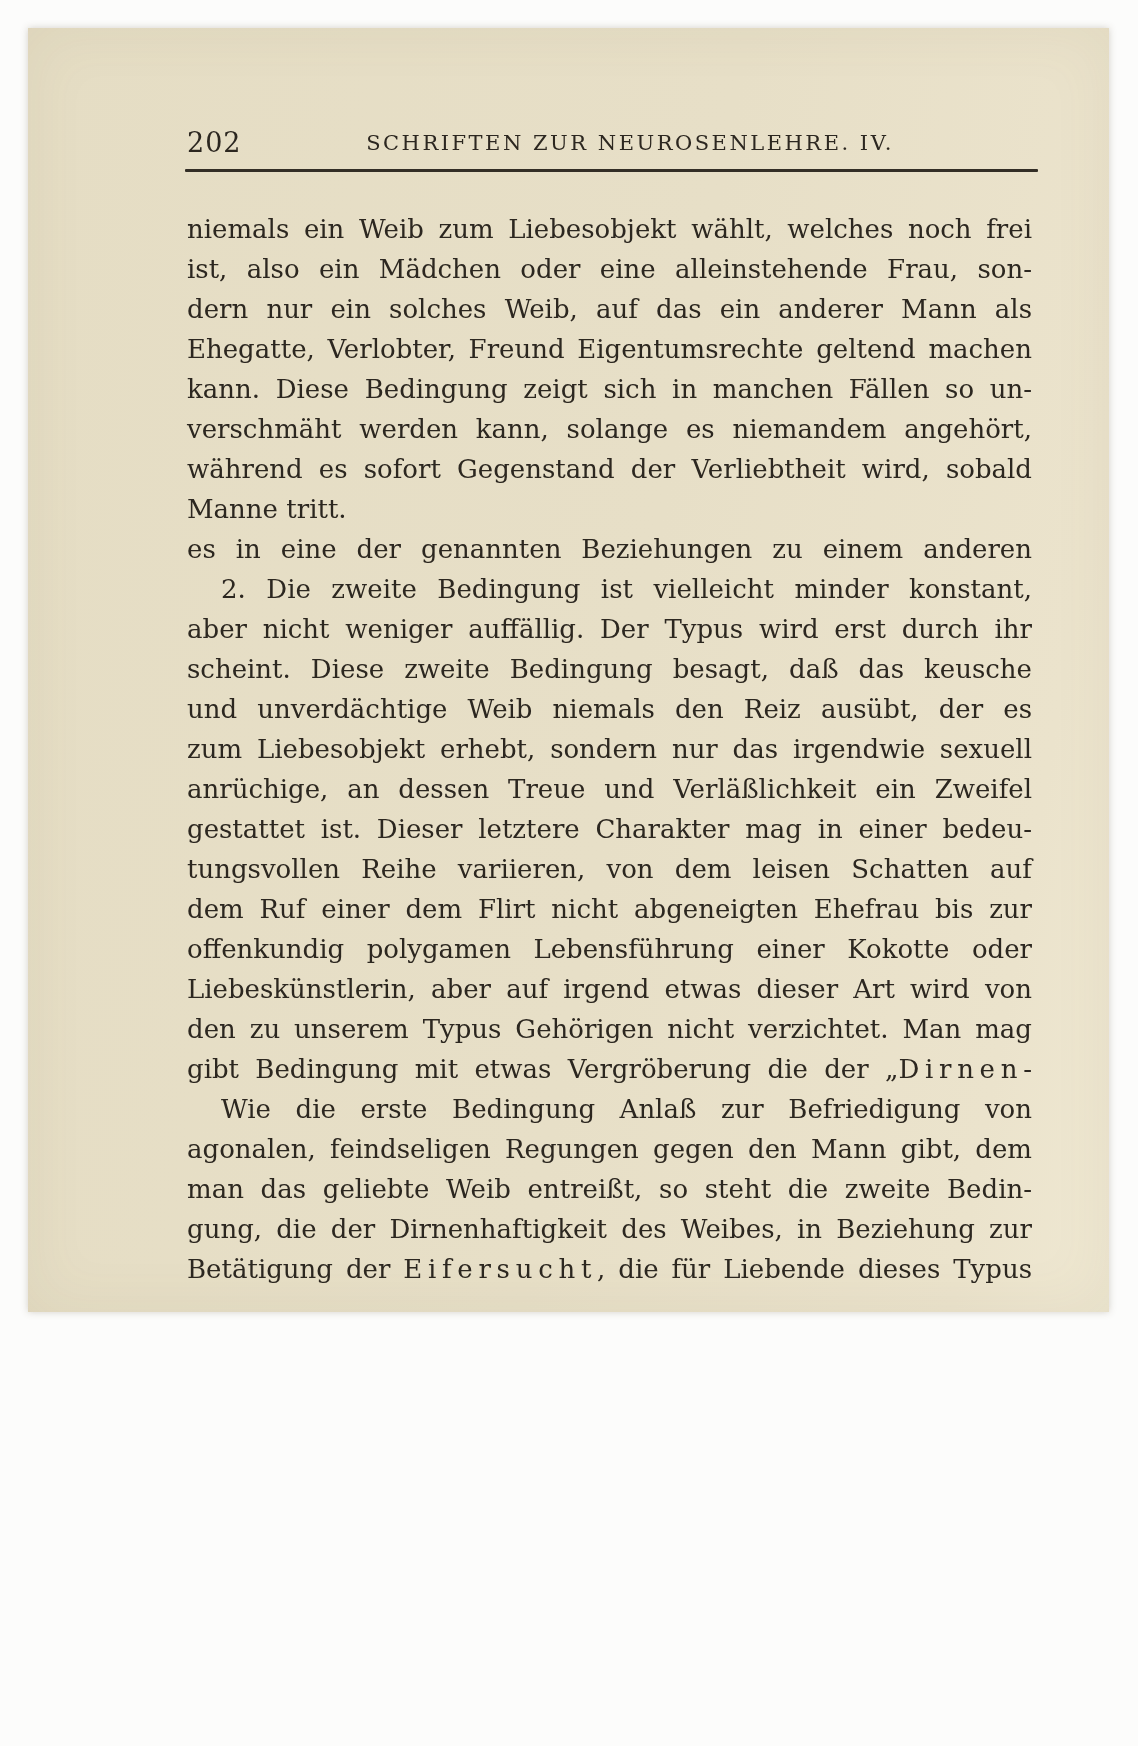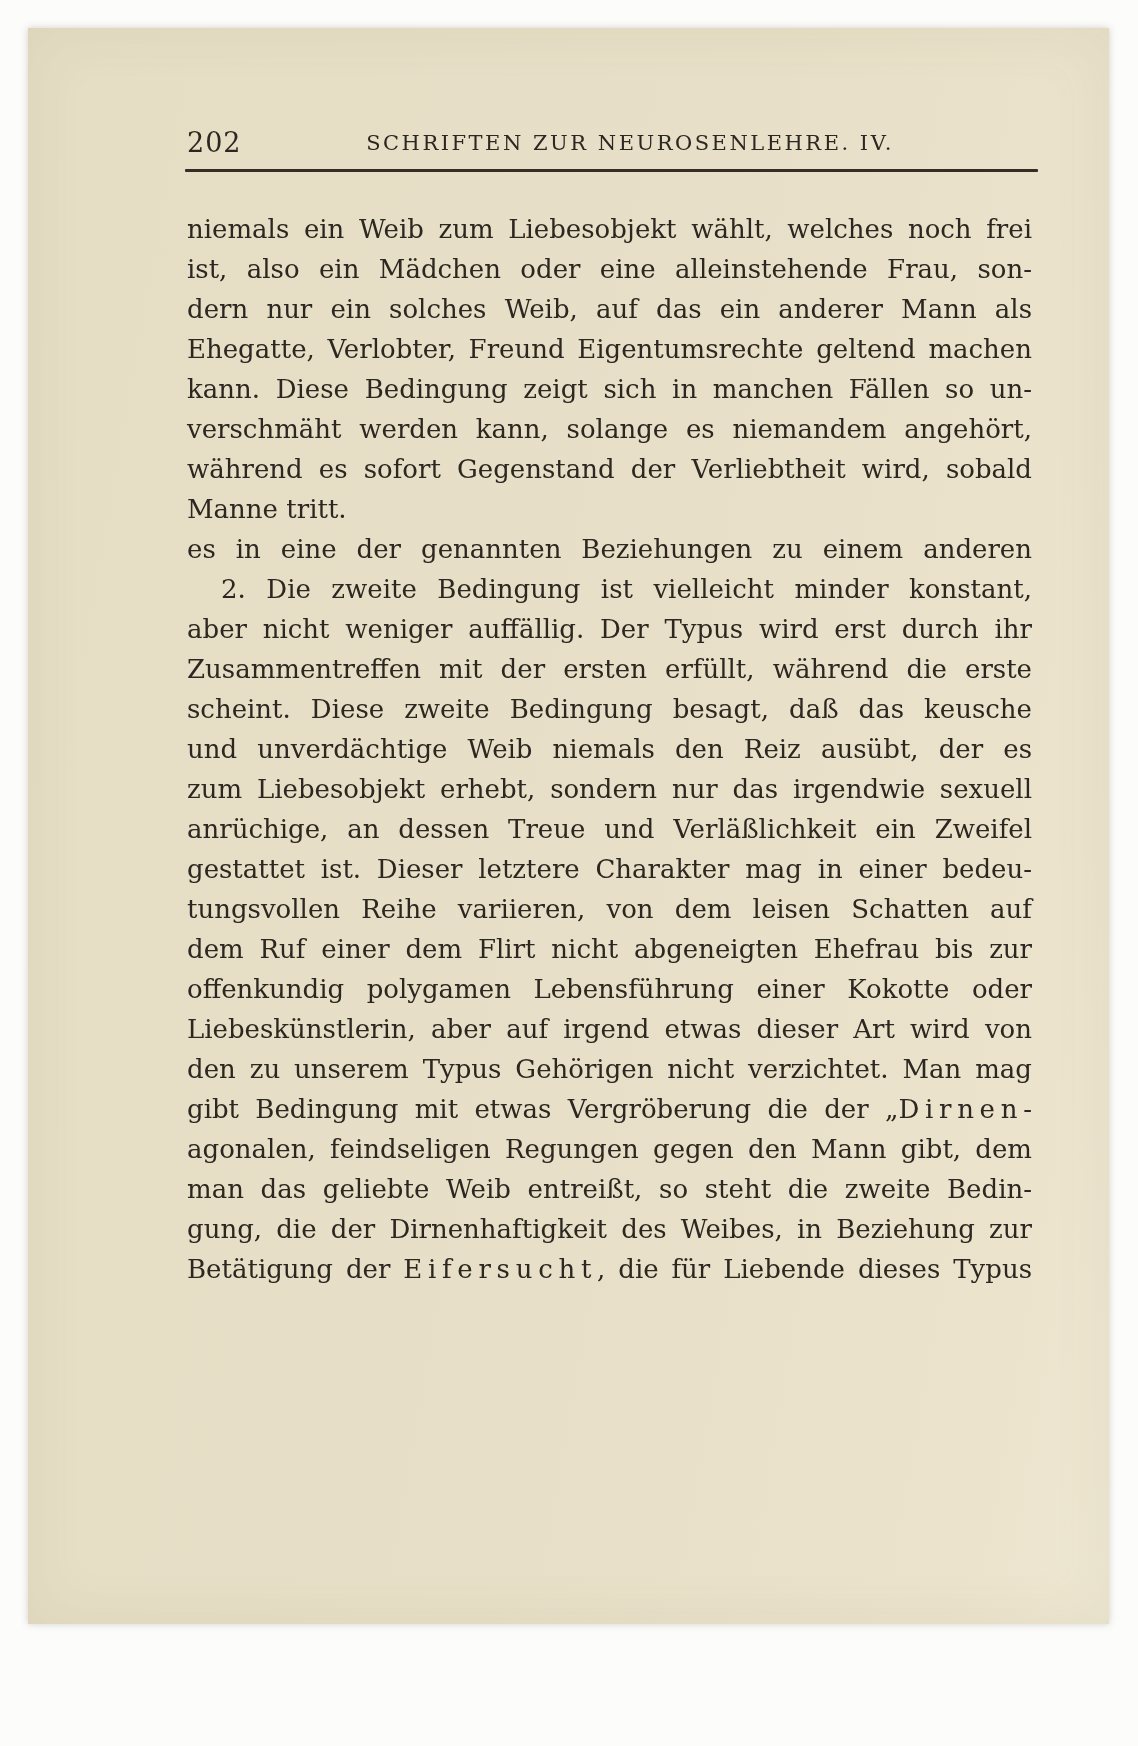--- a/index.html
+++ b/index.html
@@ -13,21 +13,21 @@
     height: 1746px;
     background: #fcfcfb;
     overflow: hidden;
     font-family: "DejaVu Serif", "Liberation Serif", serif;
   }
   .paper {
     position: absolute;
     left: 28px;
     top: 28px;
     width: 1081px;
-    height: 1596px;
+    height: 1284px;
     background: linear-gradient(100deg, #e5ddc4 0%, #e7dfc7 55%, #ebe3cc 88%, #efe8d2 100%);
     box-shadow: 0 0 7px rgba(90,80,55,0.25), inset 0 0 60px rgba(120,105,70,0.08);
     color: #2c2720;
   }
   .header-row {
     position: absolute;
     top: 97px;
     left: 159px;
     width: 846px;
     height: 38px;
@@ -103,31 +103,31 @@
         <div class="line just"><span>ist, also ein Mädchen oder eine alleinstehende Frau, son-</span></div>
         <div class="line just"><span>dern nur ein solches Weib, auf das ein anderer Mann als</span></div>
         <div class="line just"><span>Ehegatte, Verlobter, Freund Eigentumsrechte geltend machen</span></div>
         <div class="line just"><span>kann. Diese Bedingung zeigt sich in manchen Fällen so un-</span></div>
         <div class="line just"><span>verschmäht werden kann, solange es niemandem angehört,</span></div>
         <div class="line just"><span>während es sofort Gegenstand der Verliebtheit wird, sobald</span></div>
         <div class="line"><span>Manne tritt.</span></div>
         <div class="line just"><span>es in eine der genannten Beziehungen zu einem anderen</span></div>
         <div class="line just indent"><span>2. Die zweite Bedingung ist vielleicht minder konstant,</span></div>
         <div class="line just"><span>aber nicht weniger auffällig. Der Typus wird erst durch ihr</span></div>
-        <div class="line just"><span>Zusammentreffen mit der ersten erfüllt, während die erste</span></div>
         <div class="line just"><span>scheint. Diese zweite Bedingung besagt, daß das keusche</span></div>
         <div class="line just"><span>und unverdächtige Weib niemals den Reiz ausübt, der es</span></div>
         <div class="line just"><span>zum Liebesobjekt erhebt, sondern nur das irgendwie sexuell</span></div>
         <div class="line just"><span>anrüchige, an dessen Treue und Verläßlichkeit ein Zweifel</span></div>
         <div class="line just"><span>gestattet ist. Dieser letztere Charakter mag in einer bedeu-</span></div>
         <div class="line just"><span>tungsvollen Reihe variieren, von dem leisen Schatten auf</span></div>
         <div class="line just"><span>dem Ruf einer dem Flirt nicht abgeneigten Ehefrau bis zur</span></div>
         <div class="line just"><span>offenkundig polygamen Lebensführung einer Kokotte oder</span></div>
         <div class="line just"><span>Liebeskünstlerin, aber auf irgend etwas dieser Art wird von</span></div>
         <div class="line just"><span>den zu unserem Typus Gehörigen nicht verzichtet. Man mag</span></div>
         <div class="line just"><span>gibt Bedingung mit etwas Vergröberung die der „</span><span class="sperr">Dirnen</span><span>-</span></div>
+        <div class="line just indent"><span>Wie die erste Bedingung Anlaß zur Befriedigung von</span></div>
         <div class="line just"><span>agonalen, feindseligen Regungen gegen den Mann gibt, dem</span></div>
         <div class="line just"><span>man das geliebte Weib entreißt, so steht die zweite Bedin-</span></div>
         <div class="line just"><span>gung, die der Dirnenhaftigkeit des Weibes, in Beziehung zur</span></div>
         <div class="line just"><span>Betätigung der </span><span class="sperr">Eifersucht</span><span>, die für Liebende dieses Typus</span></div>
       </div>
   </div>
 </div>
 
 </body></html>

